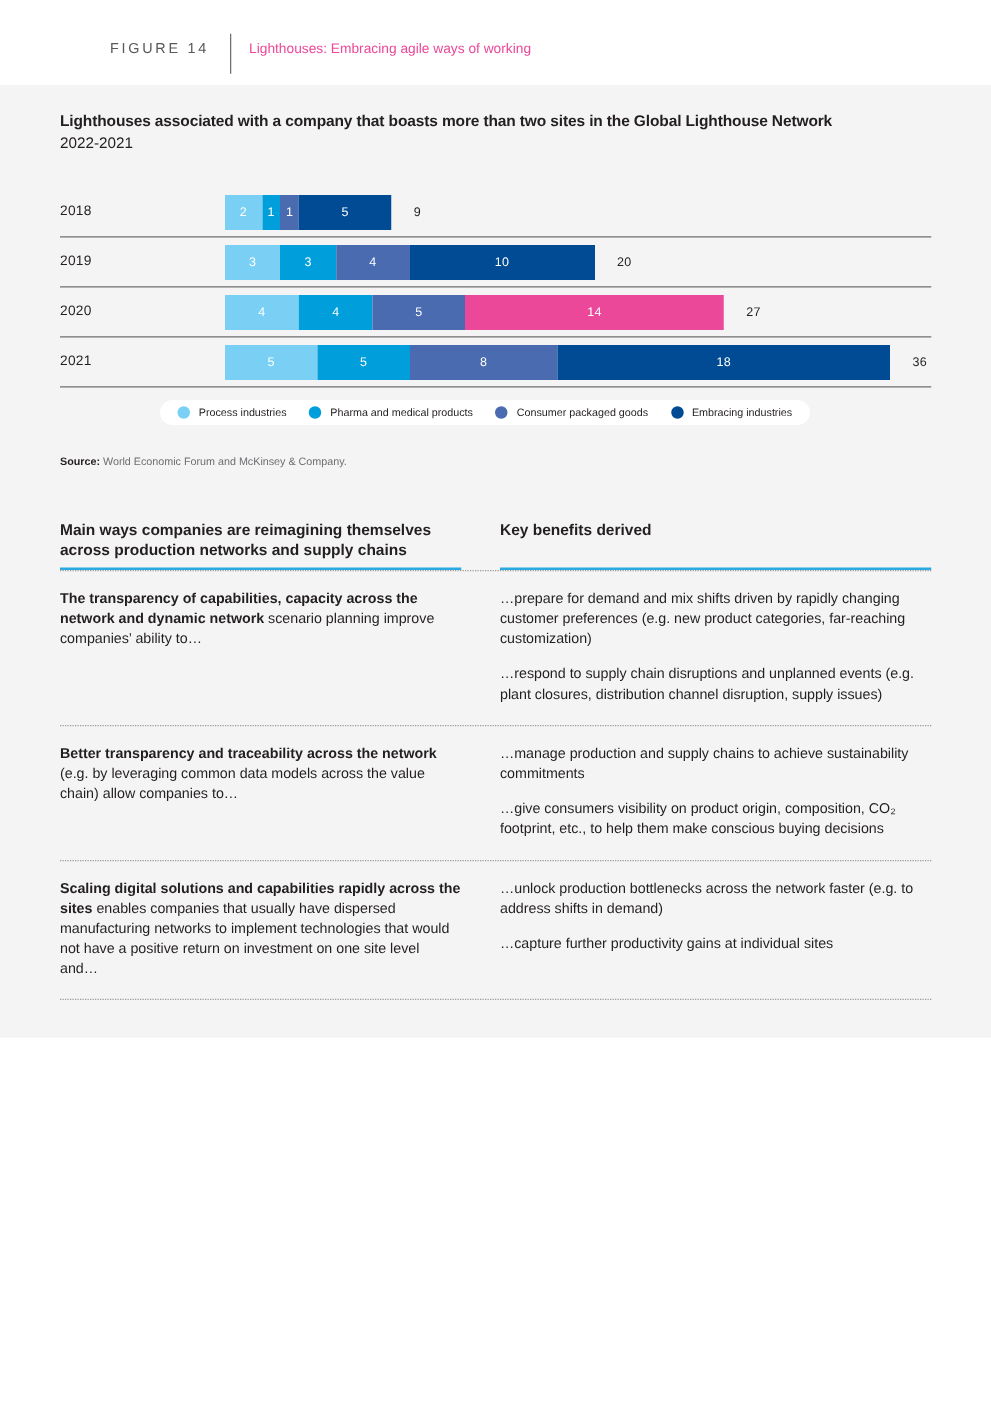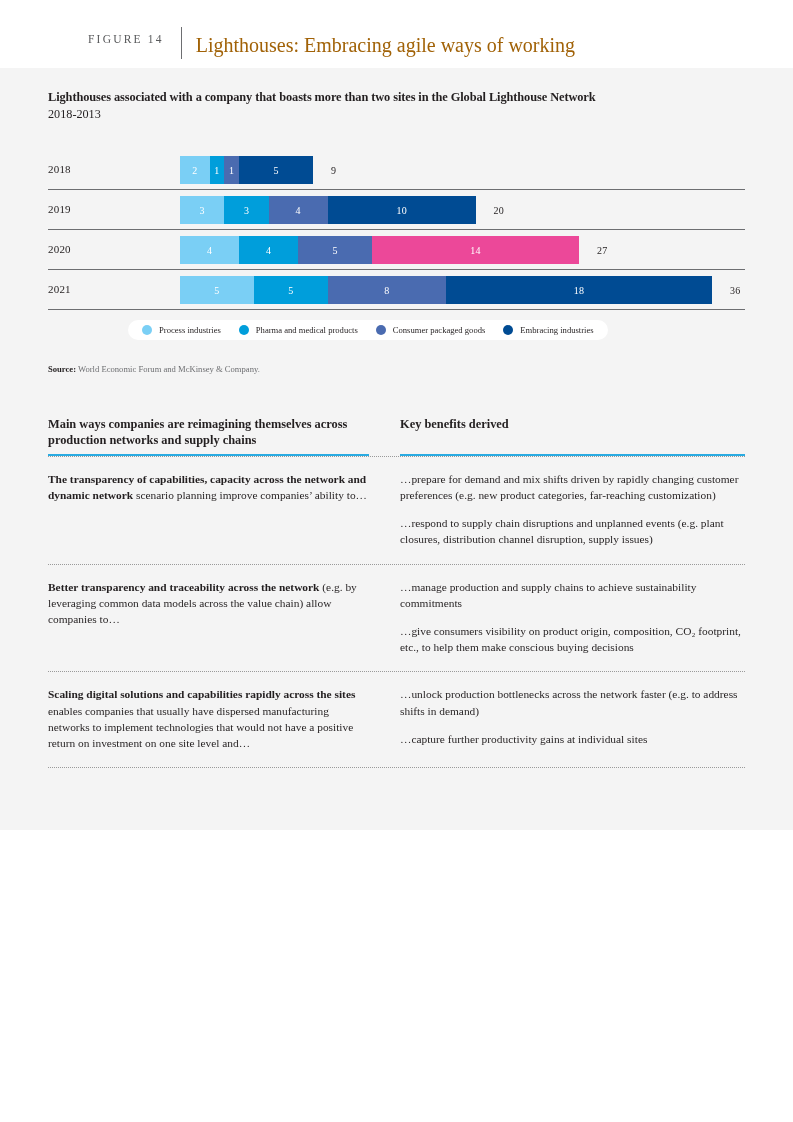--- a/index.html
+++ b/index.html
@@ -3,21 +3,21 @@
 <meta charset="utf-8">
 <style>
   * { box-sizing: border-box; margin: 0; padding: 0; }
   html, body {
     width: 793px;
     height: 1122px;
     background: #ffffff;
     font-family: "Liberation Sans", sans-serif;
     -webkit-font-smoothing: antialiased;
   }
-  .page { position: relative; width: 793px; height: 842px; background:#fff; overflow:hidden;font-family:Liberation Serif, serif; }
+  .page { position: relative; width: 793px; height: 842px; background:#fff; overflow:hidden; }
 
   
   .fig-header {
     position: absolute;
     top: 0; left: 0; right: 0;
     height: 68px;
     background: #ffffff;
   }
   .fig-header-inner {
     position: absolute;
@@ -31,22 +31,22 @@
     font-weight: 400;
     padding-top: 3px;
   }
   .fig-divider {
     width: 1px;
     height: 32px;
     background: #6d6e71;
     margin: -3px 14px 0 17px;
   }
   .fig-title {
-    font-size: 20px;
-    color: #a16207;
+    font-size: 11px;
+    color: #ec4899;
     font-weight: 400;
     line-height: 1.3;
     padding-top: 2px;
   }
 
   
   .panel {
     position: absolute;
     top: 68px; left: 0;
     width: 793px;
@@ -216,21 +216,21 @@
     <div class="fig-header-inner">
       <span class="fig-label">FIGURE 14</span>
       <span class="fig-divider"></span>
       <span class="fig-title">Lighthouses: Embracing agile ways of working</span>
     </div>
   </div>
 
   <div class="panel">
 
     <div class="chart-title">Lighthouses associated with a company that boasts more than two sites in the Global Lighthouse Network</div>
-    <div class="chart-subtitle">2018-2013</div>
+    <div class="chart-subtitle">2022-2021</div>
 
     <div class="chart" id="chart">
         <div class="bar-row">
           <div class="yaxis-label">2018</div>
           <div class="stack" style="left: 180px;">
             <div class="seg" style="width: 29.56px; background: rgb(122, 207, 245);">2</div>
             <div class="seg" style="width: 14.78px; background: rgb(0, 158, 219);">1</div>
             <div class="seg" style="width: 14.78px; background: rgb(74, 107, 176);">1</div>
             <div class="seg" style="width: 73.9px; background: rgb(0, 75, 147);">5</div>
           </div>

